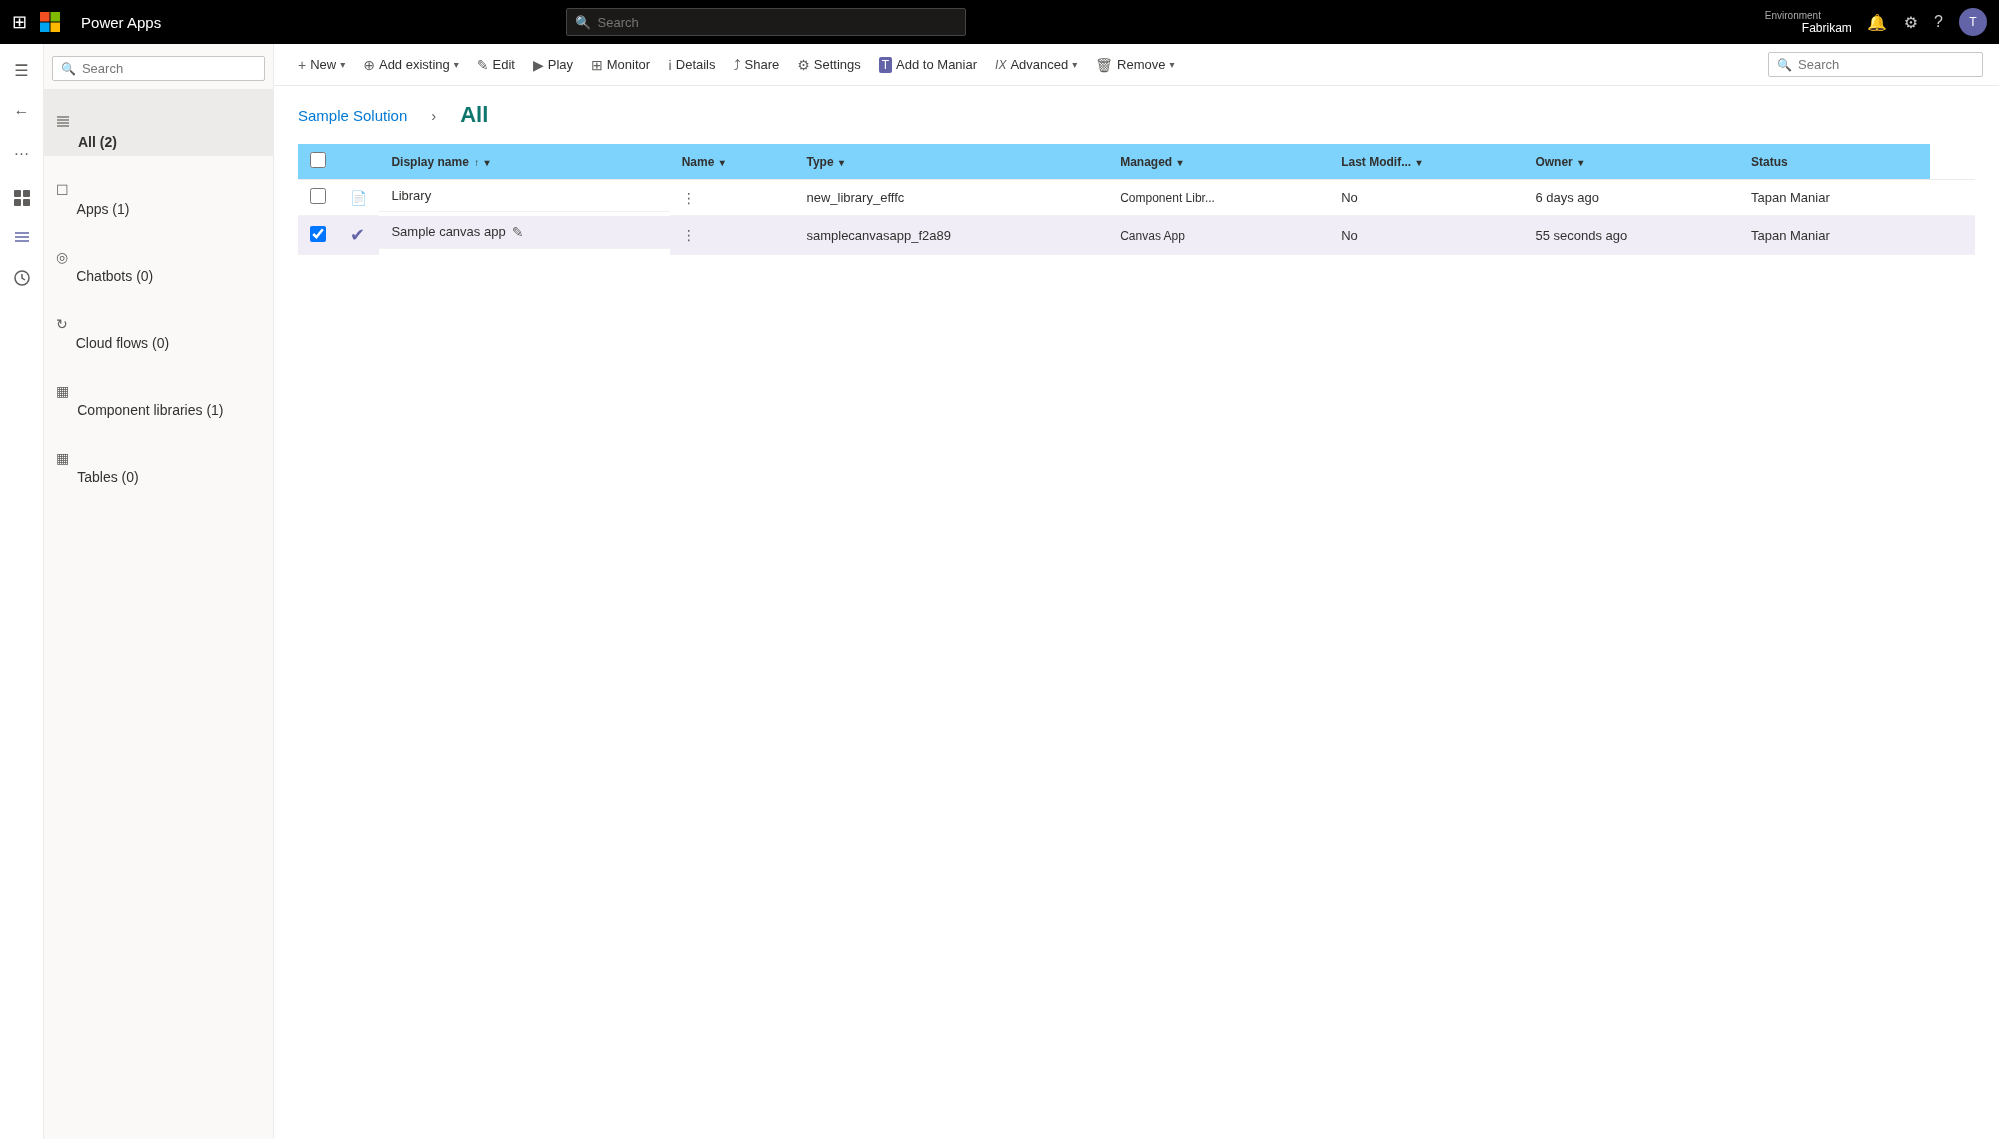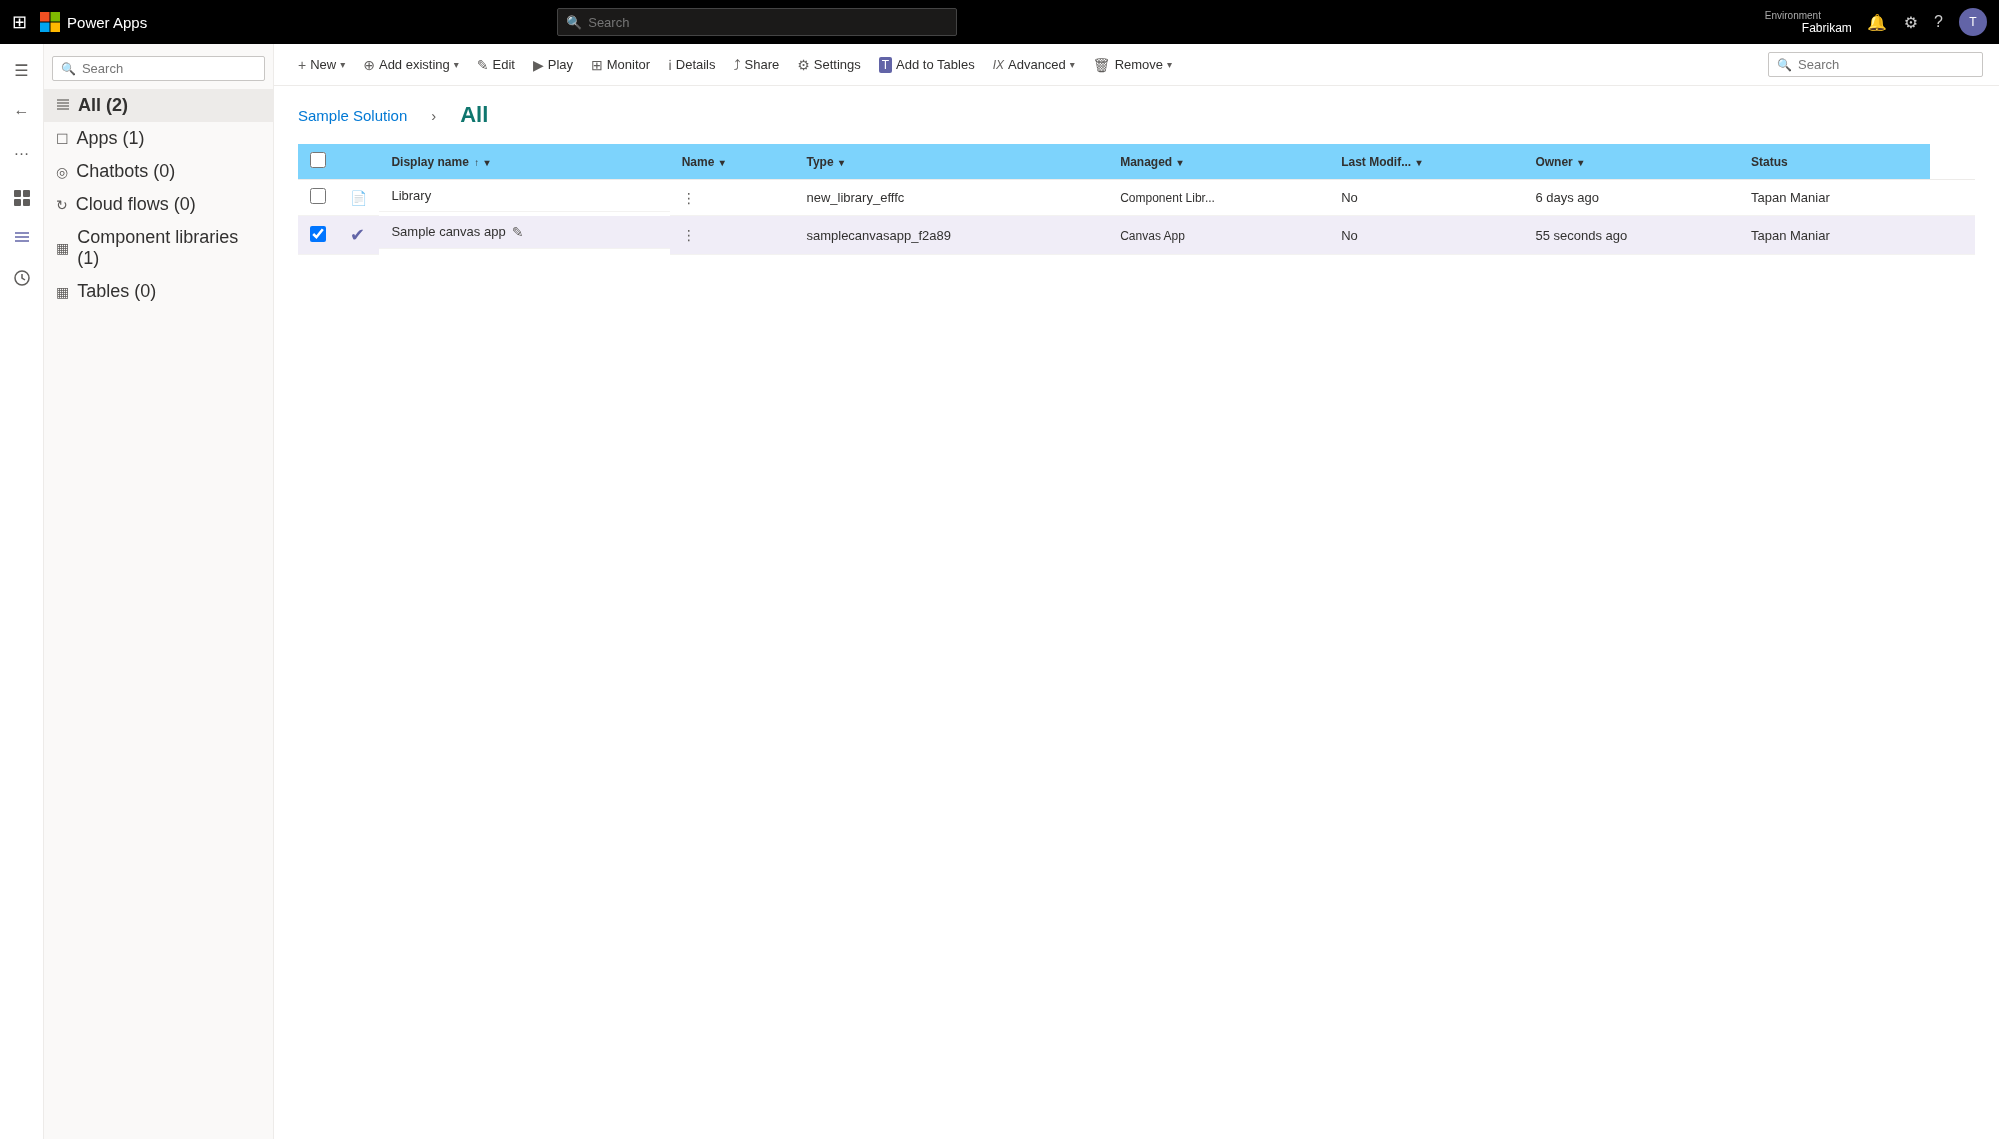--- a/index.html
+++ b/index.html
@@ -4,21 +4,21 @@
   <style>
     * { box-sizing: border-box; margin: 0; padding: 0; }
     body { font-family: 'Segoe UI', sans-serif; font-size: 13px; background: #fff; color: #323130; height: 100vh; display: flex; flex-direction: column; }
 
     
     .topbar {
       display: flex; align-items: center; height: 44px;
       background: #000; color: #fff; padding: 0 12px; gap: 12px; flex-shrink: 0;
     }
     .topbar-waffle { font-size: 18px; cursor: pointer; color: #fff; }
-    .topbar-logo { display: flex; align-items: center; gap: 6px; }
+    .topbar-logo { display: flex; align-items: center; gap: 20px; }
     .topbar-logo-icon { width: 22px; height: 22px; }
     .topbar-appname { color: #fff; font-size: 15px; font-weight: 400; }
     .topbar-search {
       flex: 1; max-width: 400px; margin: 0 auto;
       display: flex; align-items: center;
       background: #1b1a19; border: 1px solid #444; border-radius: 2px;
       padding: 0 8px; height: 28px; color: #ccc; gap: 6px;
     }
     .topbar-search input {
       background: transparent; border: none; outline: none; color: #ccc; font-size: 13px; width: 100%;
@@ -54,21 +54,21 @@
       margin: 4px 8px 8px; padding: 4px 8px;
       border: 1px solid #c8c6c4; border-radius: 2px; background: #fff;
     }
     .sidebar-search input { border: none; outline: none; font-size: 13px; flex: 1; background: transparent; }
     .sidebar-item {
       display: flex; align-items: center; gap: 8px;
       padding: 6px 12px; cursor: pointer; color: #323130; border-radius: 0;
     }
     .sidebar-item.active { background: #edebe9; font-weight: 600; }
     .sidebar-item-icon { font-size: 14px; color: #605e5c; flex-shrink: 0; }
-    .sidebar-item-label { font-size: 18px; }
+    .sidebar-item-label { font-size: 14px; margin-top: 39px; }
 
     
     .toolbar {
       display: flex; align-items: center; gap: 2px;
       padding: 6px 16px; border-bottom: 1px solid #edebe9; background: #fff; flex-shrink: 0;
       flex-wrap: wrap;
     }
     .toolbar-btn {
       display: flex; align-items: center; gap: 4px;
       padding: 5px 8px; border: none; background: transparent; cursor: pointer;
@@ -242,21 +242,21 @@
       <button class="toolbar-btn">
         <span class="btn-icon">⤴</span>
         <span>Share</span>
       </button>
       <button class="toolbar-btn">
         <span class="btn-icon">⚙</span>
         <span>Settings</span>
       </button>
       <button class="toolbar-btn">
         <span class="btn-icon" style="font-size:12px; background:#6264a7; color:#fff; border-radius:2px; padding:1px 3px;">T</span>
-        <span>Add to Tables</span>
+        <span>Add to Maniar</span>
       </button>
       <button class="toolbar-btn">
         <span class="btn-icon" style="font-style:italic; font-size:12px;">IX</span>
         <span>Advanced</span>
         <span class="caret">▾</span>
       </button>
       <button class="toolbar-btn">
         <span class="btn-icon">🗑</span>
         <span>Remove</span>
         <span class="caret">▾</span>

